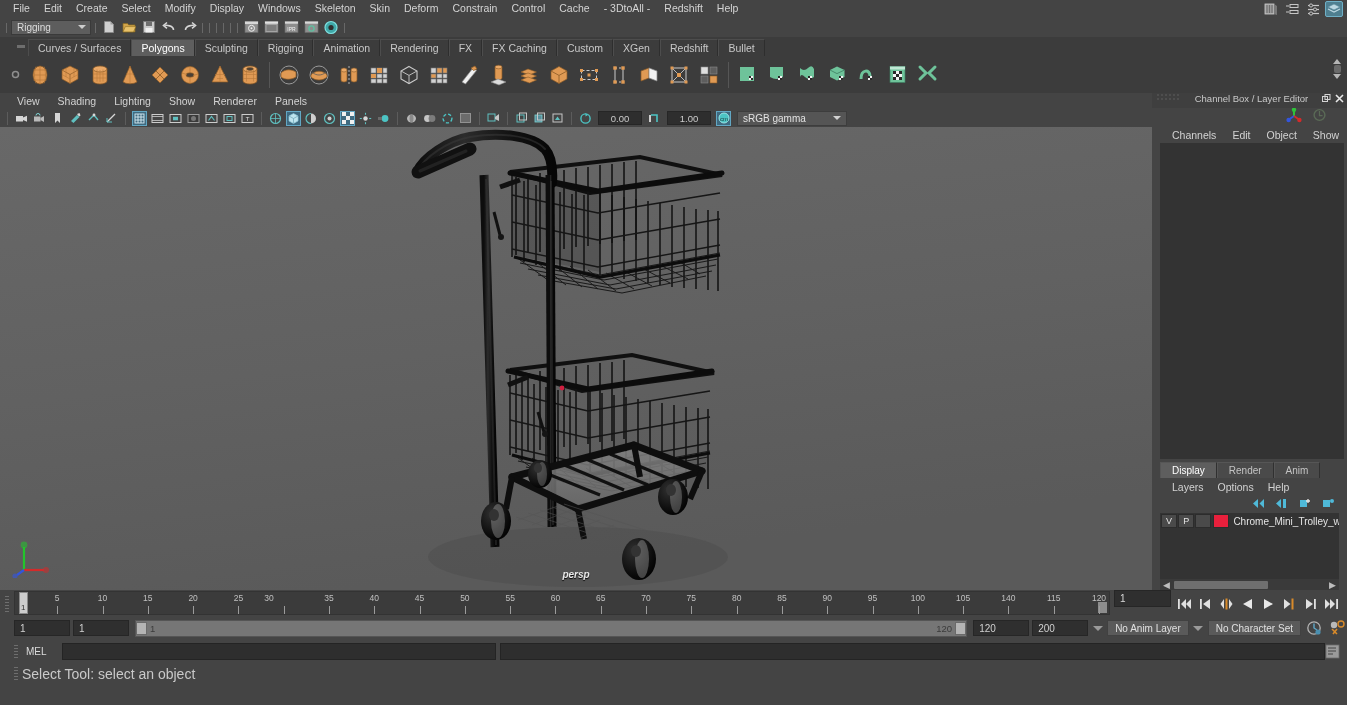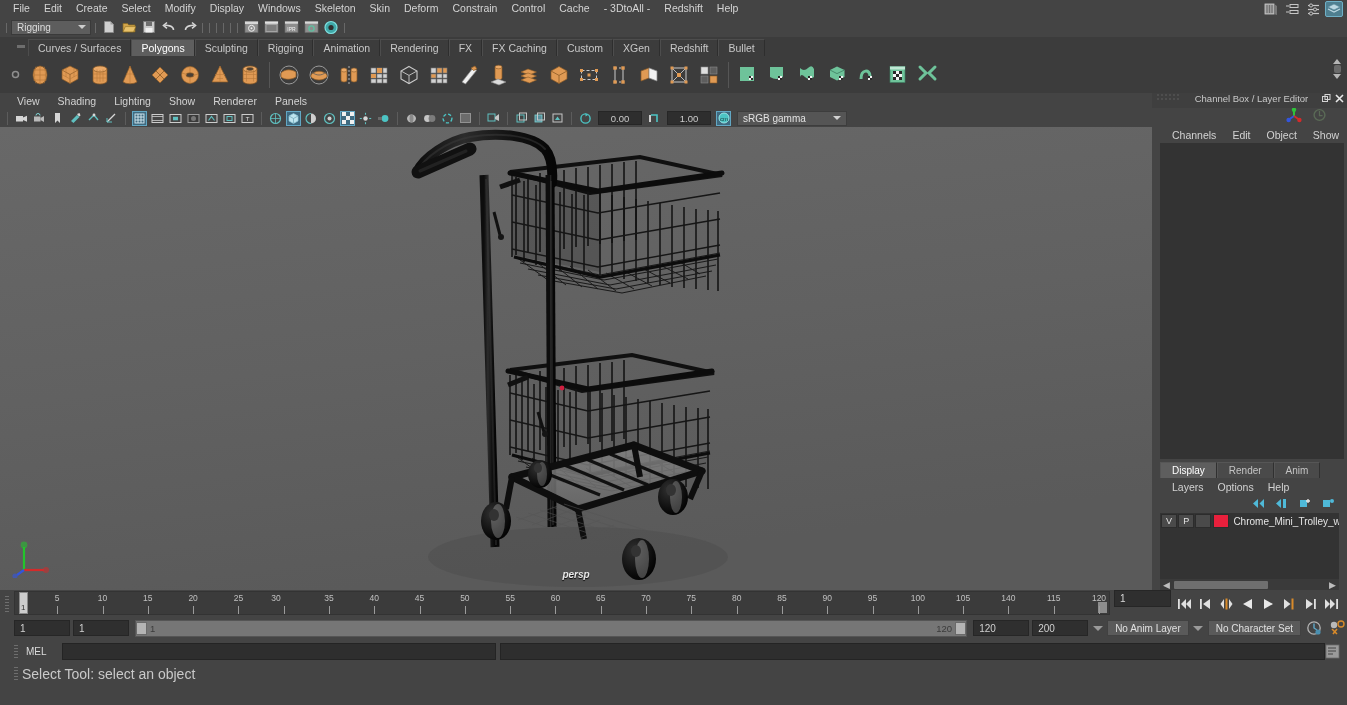--- a/index.html
+++ b/index.html
@@ -1296,21 +1296,21 @@
         <div class="tl-lbl" style="left: 42.2353px;">5</div>
         <div class="tl-tick" style="left: 87.5294px;"></div>
         <div class="tl-lbl" style="left: 87.5294px;">10</div>
         <div class="tl-tick" style="left: 132.824px;"></div>
         <div class="tl-lbl" style="left: 132.824px;">15</div>
         <div class="tl-tick" style="left: 178.118px;"></div>
         <div class="tl-lbl" style="left: 178.118px;">20</div>
         <div class="tl-tick" style="left: 223.412px;"></div>
         <div class="tl-lbl" style="left: 223.412px;">25</div>
         <div class="tl-tick" style="left: 268.706px;"></div>
-        <div class="tl-lbl" style="left: 261px;">30</div>
+        <div class="tl-lbl" style="left: 254px;">30</div>
         <div class="tl-tick" style="left: 314px;"></div>
         <div class="tl-lbl" style="left: 314px;">35</div>
         <div class="tl-tick" style="left: 359.294px;"></div>
         <div class="tl-lbl" style="left: 359.294px;">40</div>
         <div class="tl-tick" style="left: 404.588px;"></div>
         <div class="tl-lbl" style="left: 404.588px;">45</div>
         <div class="tl-tick" style="left: 449.882px;"></div>
         <div class="tl-lbl" style="left: 449.882px;">50</div>
         <div class="tl-tick" style="left: 495.176px;"></div>
         <div class="tl-lbl" style="left: 495.176px;">55</div>

